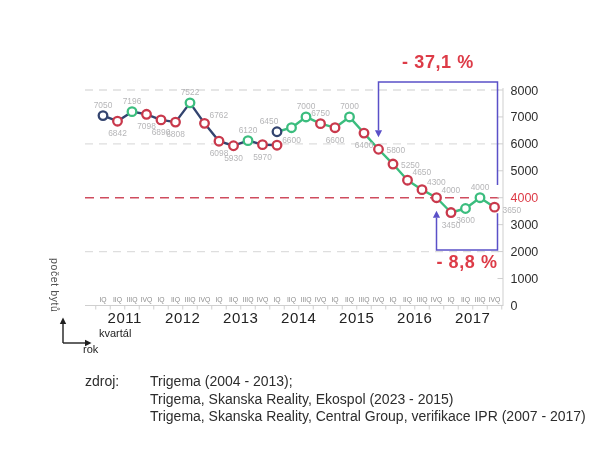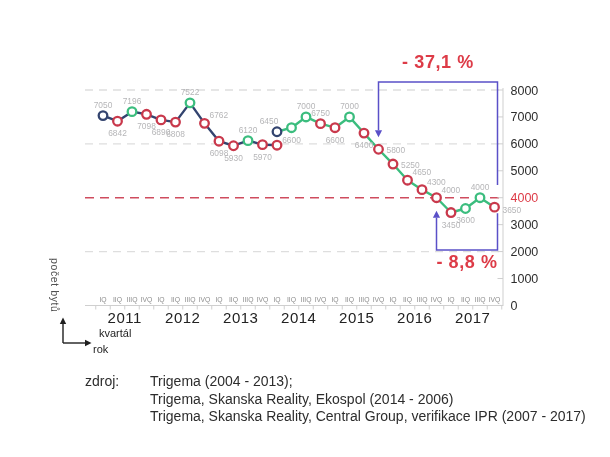--- a/index.html
+++ b/index.html
@@ -9,21 +9,21 @@
   .abs{position:absolute;white-space:nowrap;}
   #legend{left:76px;top:165px;font-size:13px;font-weight:600;letter-spacing:.2px;}
   .c-navy{color:#2e3f66;}
   .c-green{color:#3fc389;}
   .pct{color:#dd3b47;font-weight:bold;font-size:18px;letter-spacing:.6px;text-align:center;width:120px;}
   #anno-total{left:378px;top:52px;}
   #anno-recent{left:407px;top:252px;text-align:center;}
   #y-axis-title{left:49px;top:258px;writing-mode:vertical-rl;font-size:10.5px;color:#4f4f4f;letter-spacing:.6px;}
   .axiscap{font-size:11px;color:#242424;}
   #x-title-quarter{left:63px;top:327px;margin-left:36px;}
-  #x-title-year{left:93px;top:343px;}
+  #x-title-year{left:83px;top:343px;}
   #source{left:85px;top:373px;font-size:14px;color:#2d2d2d;}
   .srcline{position:absolute;left:65px;white-space:nowrap;}
 </style>
 </head>
 <body>
 
 <div id="stage">
 
   <svg id="chart-svg" width="610" height="457" viewBox="0 0 610 457">
       <g>
@@ -201,16 +201,16 @@
   <div id="anno-total" class="abs pct">- 37,1 %</div>
   <div id="anno-recent" class="abs pct">- 8,8 %</div>
 
   <div id="y-axis-title" class="abs">počet bytů</div>
   <div id="x-title-quarter" class="abs axiscap">kvartál</div>
   <div id="x-title-year" class="abs axiscap">rok</div>
 
   <div id="source" class="abs">
     <span>zdroj:</span>
     <div class="srcline" style="top:0px">Trigema (2004 - 2013);</div>
-    <div class="srcline" style="top:17.5px">Trigema, Skanska Reality, Ekospol (2014 - 2006)</div>
+    <div class="srcline" style="top:17.5px">Trigema, Skanska Reality, Ekospol (2023 - 2015)</div>
     <div class="srcline" style="top:35px">Trigema, Skanska Reality, Central Group, verifikace IPR (2007 - 2017)</div>
   </div>
 </div>
 
 </body></html>

